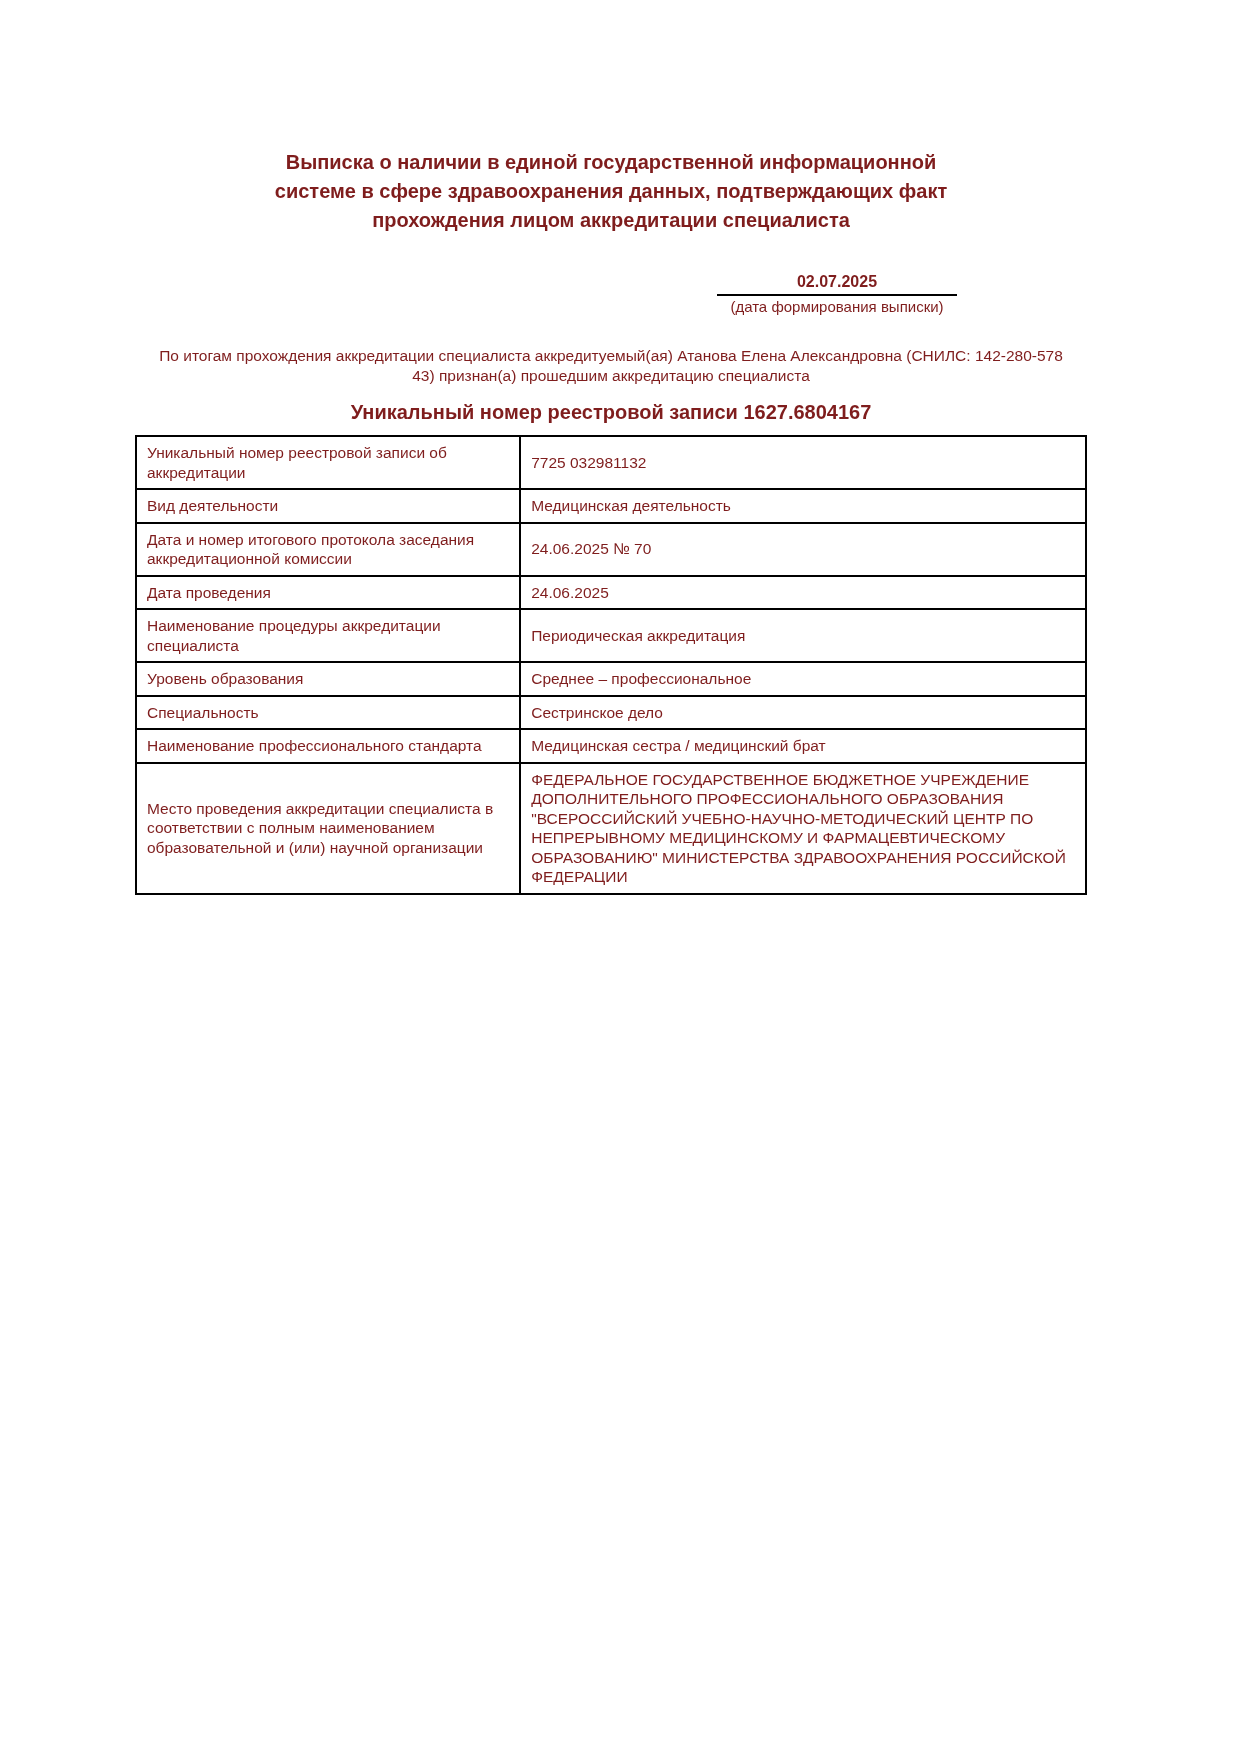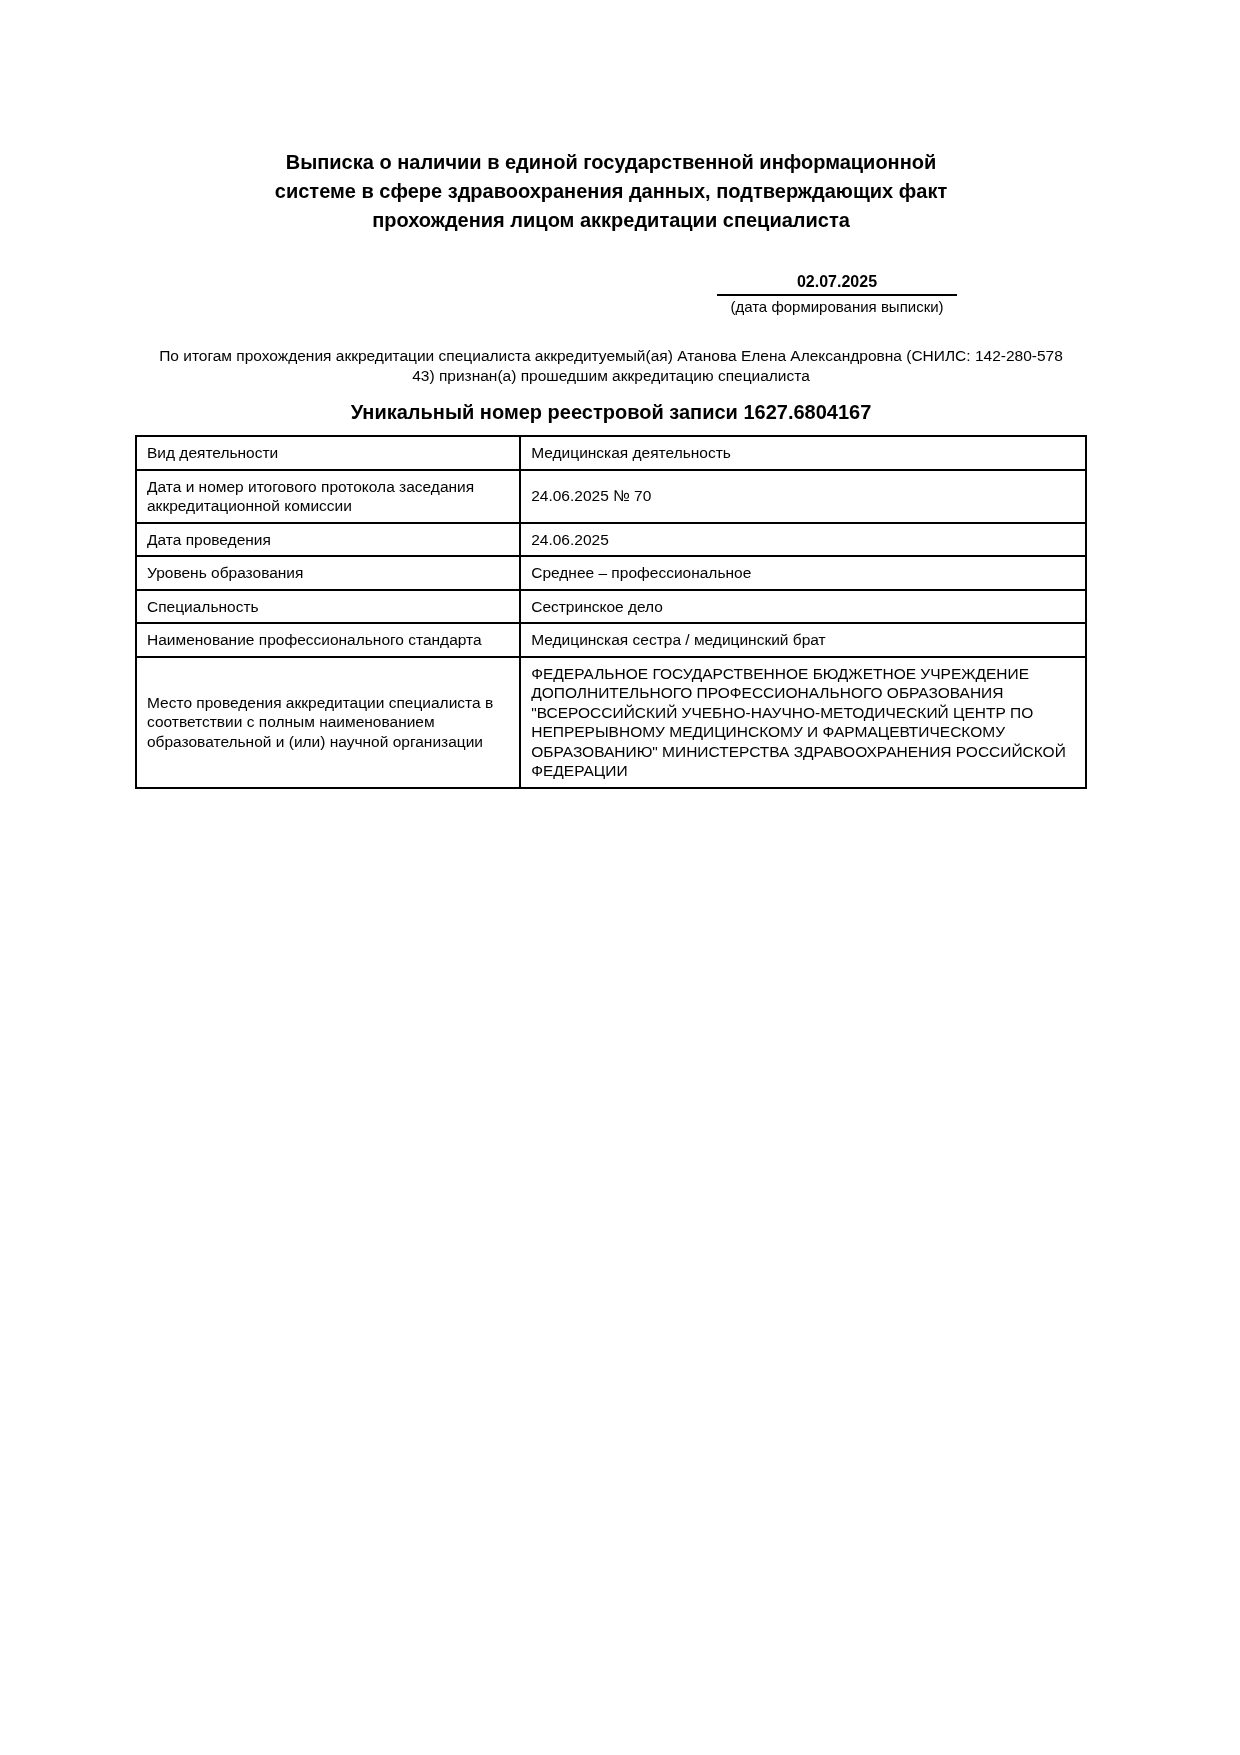--- a/index.html
+++ b/index.html
@@ -5,21 +5,21 @@
   html, body {
     margin: 0;
     padding: 0;
     background: #ffffff;
   }
   .page {
     position: relative;
     width: 1240px;
     height: 1755px;
     background: #ffffff;
-    color: #000000;
+    color: #7f1d1d;
     font-family: "Liberation Sans", sans-serif;
     overflow: hidden;
   }
   .content {
     position: absolute;
     left: 135px;
     top: 0;
     width: 952px;
   }
   .doc-title {
@@ -108,30 +108,38 @@
 
     <div class="summary">По итогам прохождения аккредитации специалиста аккредитуемый(ая) Атанова Елена Александровна (СНИЛС: 142-280-578
 43) признан(а) прошедшим аккредитацию специалиста</div>
 
 
     <div class="registry-heading">Уникальный номер реестровой записи 1627.6804167</div>
 
     <table class="acc-table">
       <tbody>
         <tr>
+          <td class="label-cell">Уникальный номер реестровой записи об аккредитации</td>
+          <td class="value-cell">7725 032981132</td>
+        </tr>
+        <tr>
           <td class="label-cell">Вид деятельности</td>
           <td class="value-cell">Медицинская деятельность</td>
         </tr>
         <tr>
           <td class="label-cell">Дата и номер итогового протокола заседания аккредитационной комиссии</td>
           <td class="value-cell">24.06.2025 № 70</td>
         </tr>
         <tr>
           <td class="label-cell">Дата проведения</td>
           <td class="value-cell">24.06.2025</td>
+        </tr>
+        <tr>
+          <td class="label-cell">Наименование процедуры аккредитации специалиста</td>
+          <td class="value-cell">Периодическая аккредитация</td>
         </tr>
         <tr>
           <td class="label-cell">Уровень образования</td>
           <td class="value-cell">Среднее – профессиональное</td>
         </tr>
         <tr>
           <td class="label-cell">Специальность</td>
           <td class="value-cell">Сестринское дело</td>
         </tr>
         <tr>

